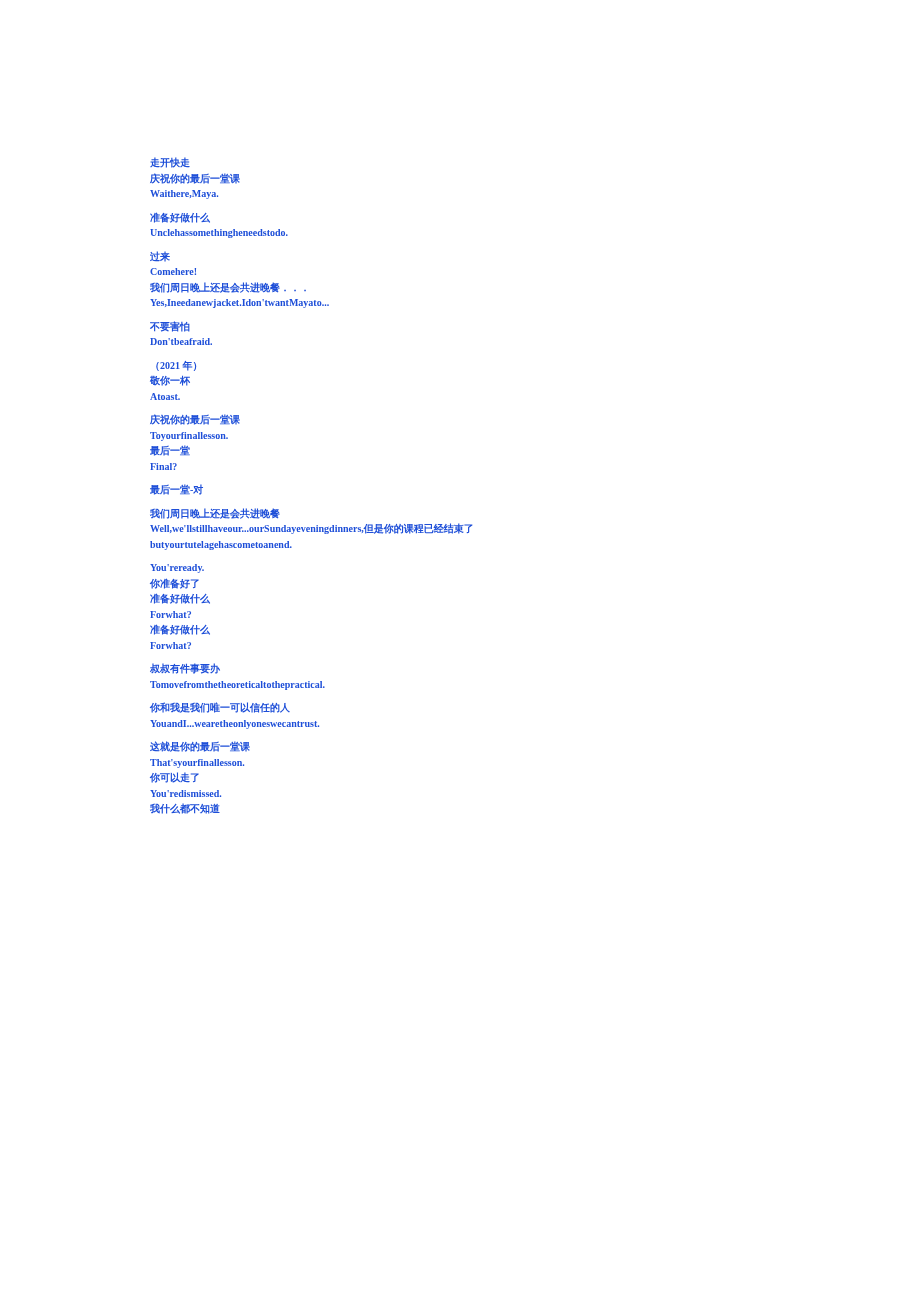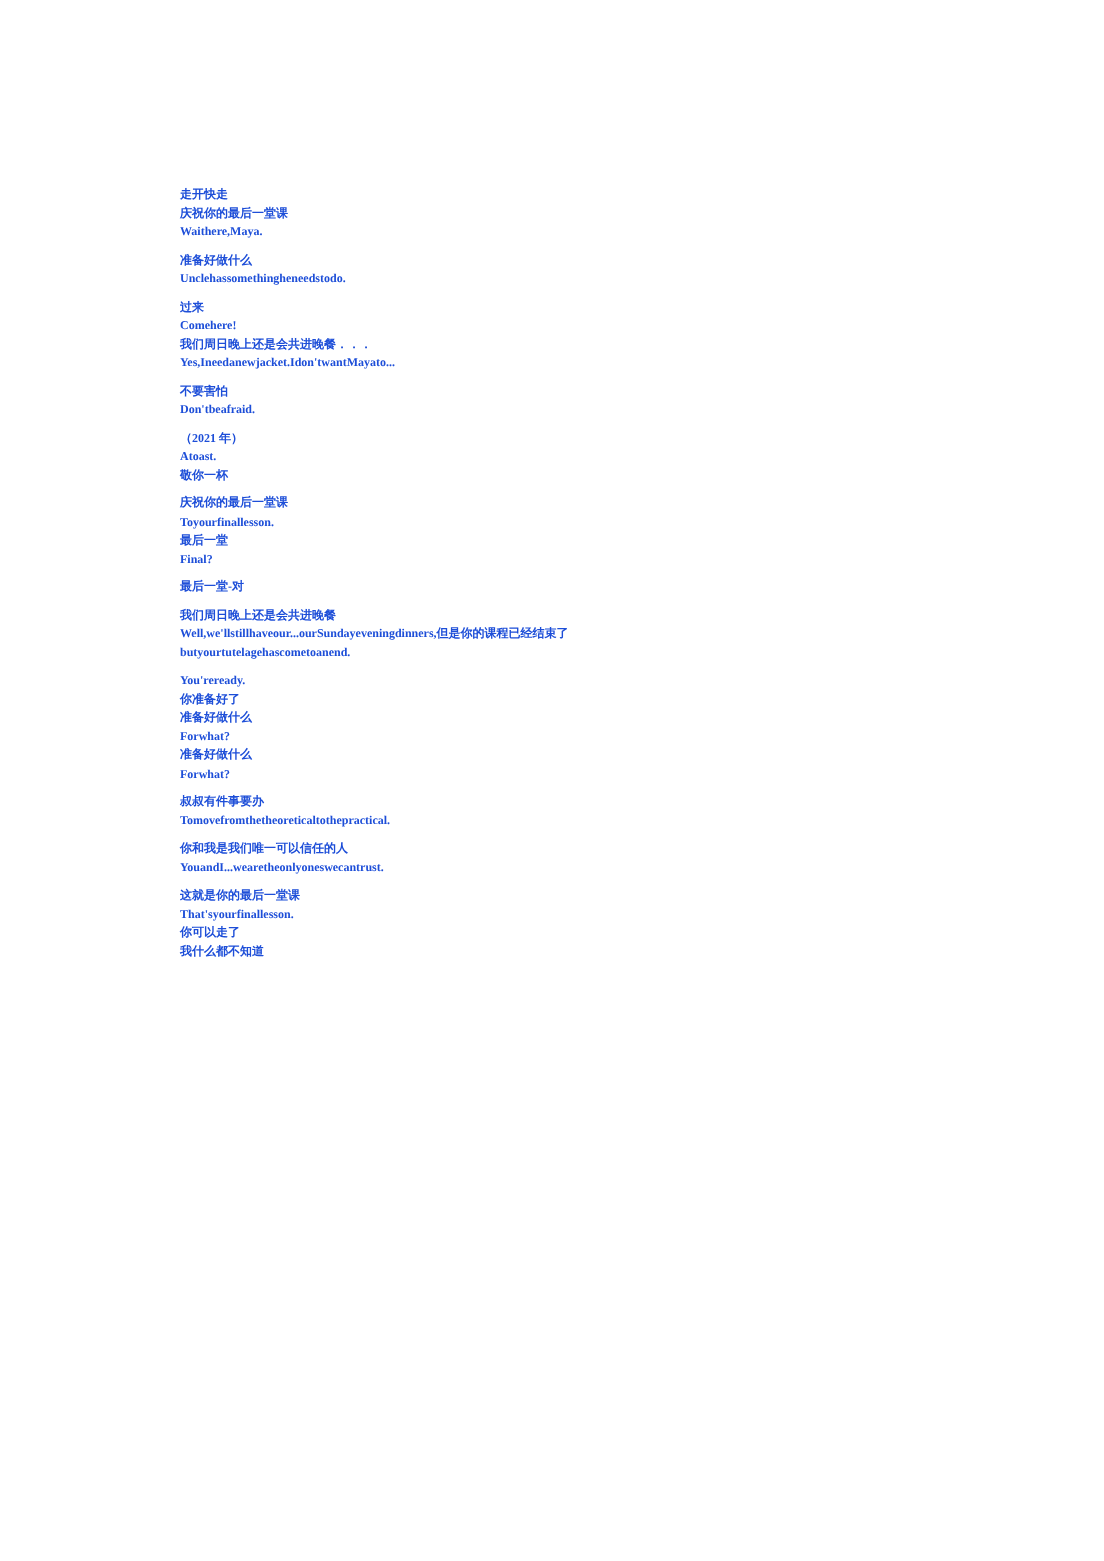--- a/index.html
+++ b/index.html
@@ -49,22 +49,22 @@
     <span class="line">Yes,Ineedanewjacket.Idon'twantMayato...</span>
   </div>
 
   <div class="group">
     <span class="line">不要害怕</span>
     <span class="line">Don'tbeafraid.</span>
   </div>
 
   <div class="group">
     <span class="line">（2021 年）</span>
+    <span class="line">敬你一杯</span>
     <span class="line">Atoast.</span>
-    <span class="line">敬你一杯</span>
   </div>
 
   <div class="group">
     <span class="line">庆祝你的最后一堂课</span>
     <span class="line">Toyourfinallesson.</span>
     <span class="line">最后一堂</span>
     <span class="line">Final?</span>
   </div>
 
   <div class="group">
@@ -93,16 +93,17 @@
 
   <div class="group">
     <span class="line">你和我是我们唯一可以信任的人</span>
     <span class="line">YouandI...wearetheonlyoneswecantrust.</span>
   </div>
 
   <div class="group">
     <span class="line">这就是你的最后一堂课</span>
     <span class="line">That'syourfinallesson.</span>
     <span class="line">你可以走了</span>
+    <span class="line">You'redismissed.</span>
     <span class="line">我什么都不知道</span>
   </div>
 
 </div>
 
 </body></html>

